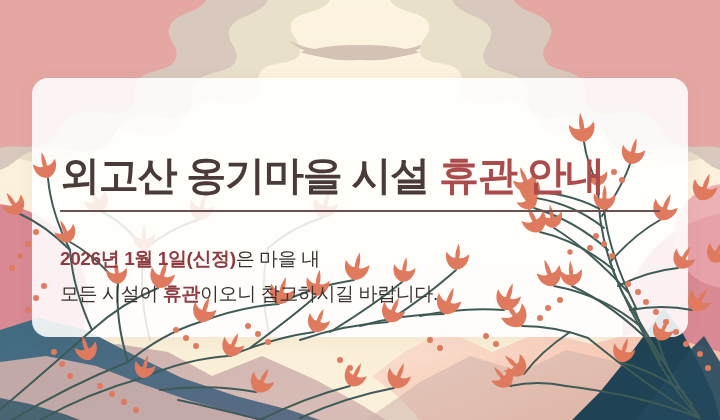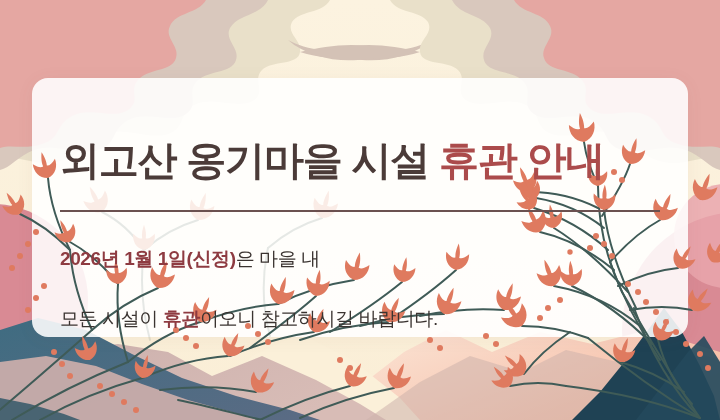--- a/index.html
+++ b/index.html
@@ -15,35 +15,35 @@
   .bg-layer{position:absolute;inset:0;width:720px;height:420px;}
   .card{
     position:absolute;left:32px;top:78px;width:656px;height:259px;
     background:rgba(255,255,255,0.88);
     border-radius:16px;
     box-shadow:0 2px 18px rgba(120,90,80,0.06);
   }
   .fg-layer{position:absolute;inset:0;width:720px;height:420px;pointer-events:none;}
   .content{position:absolute;left:0;top:0;width:720px;height:420px;}
   .title{
-    position:absolute;left:60px;top:133px;
+    position:absolute;left:60px;top:148px;
     font-size:40px;font-weight:bold;letter-spacing:-1.2px;
     color:#4b3b38;white-space:nowrap;
   }
   .title .accent{color:#ab4b4b;}
   .divider{
     position:absolute;left:60px;top:210px;width:600px;height:2px;
     background:#6b5150;
   }
   .body-line{
     position:absolute;left:60px;
     font-size:19px;color:#3a3330;letter-spacing:-0.4px;white-space:nowrap;
   }
   .line1{top:246px;text-align:right;}
-  .line2{top:281px;margin-top:25px;}
+  .line2{top:281px;}
   .body-line .strong{color:#8e3b41;font-weight:bold;}
 </style>
 </head>
 <body>
 
 <div class="poster">
 
   <svg class="bg-layer" viewBox="0 0 720 420" xmlns="http://www.w3.org/2000/svg">
     <defs>
       <linearGradient id="peachGrad" x1="0" y1="0" x2="1" y2="0.6">

